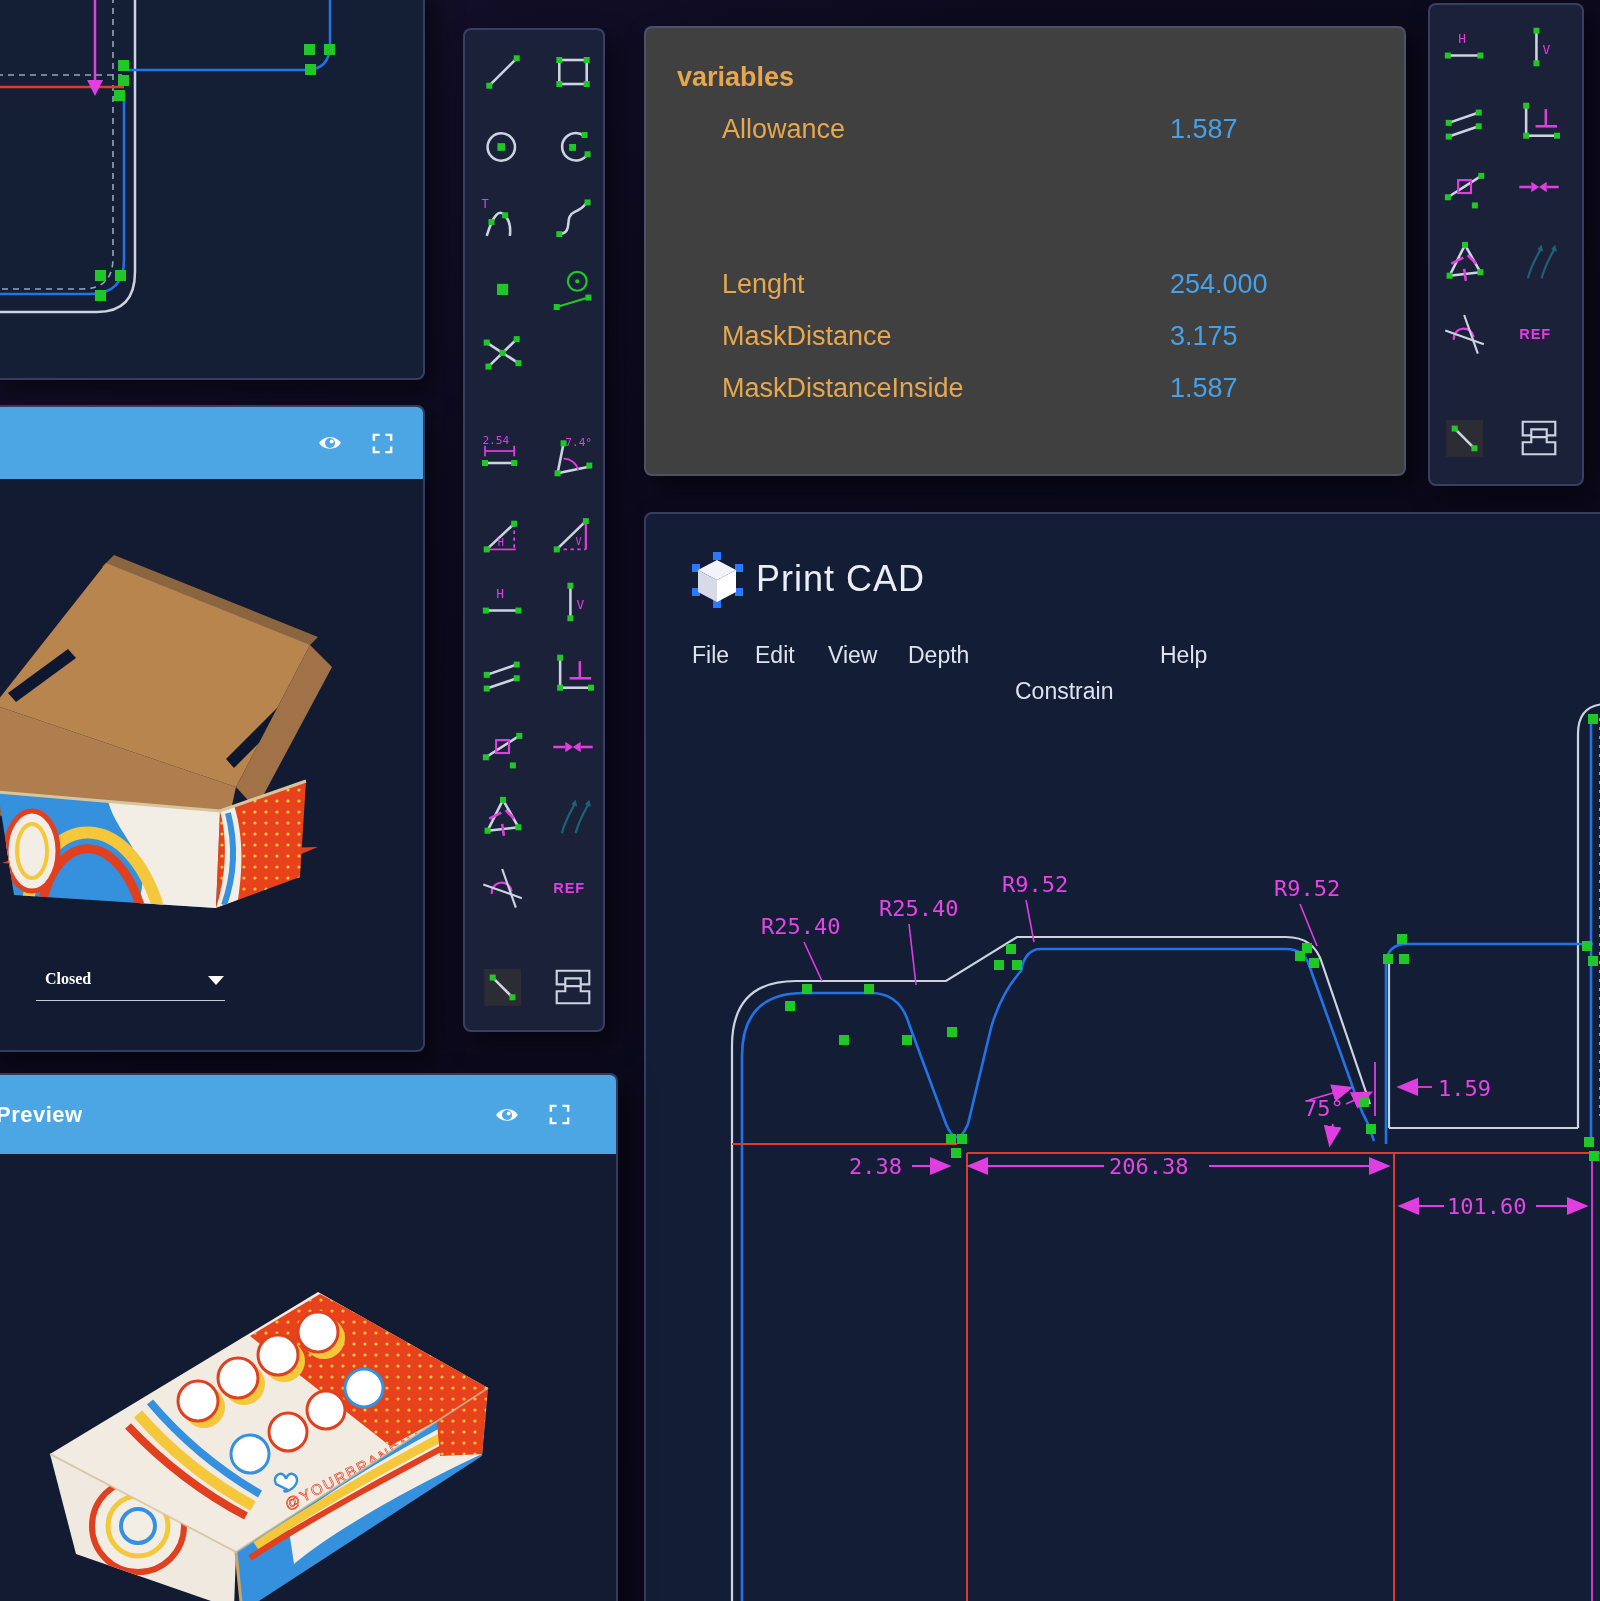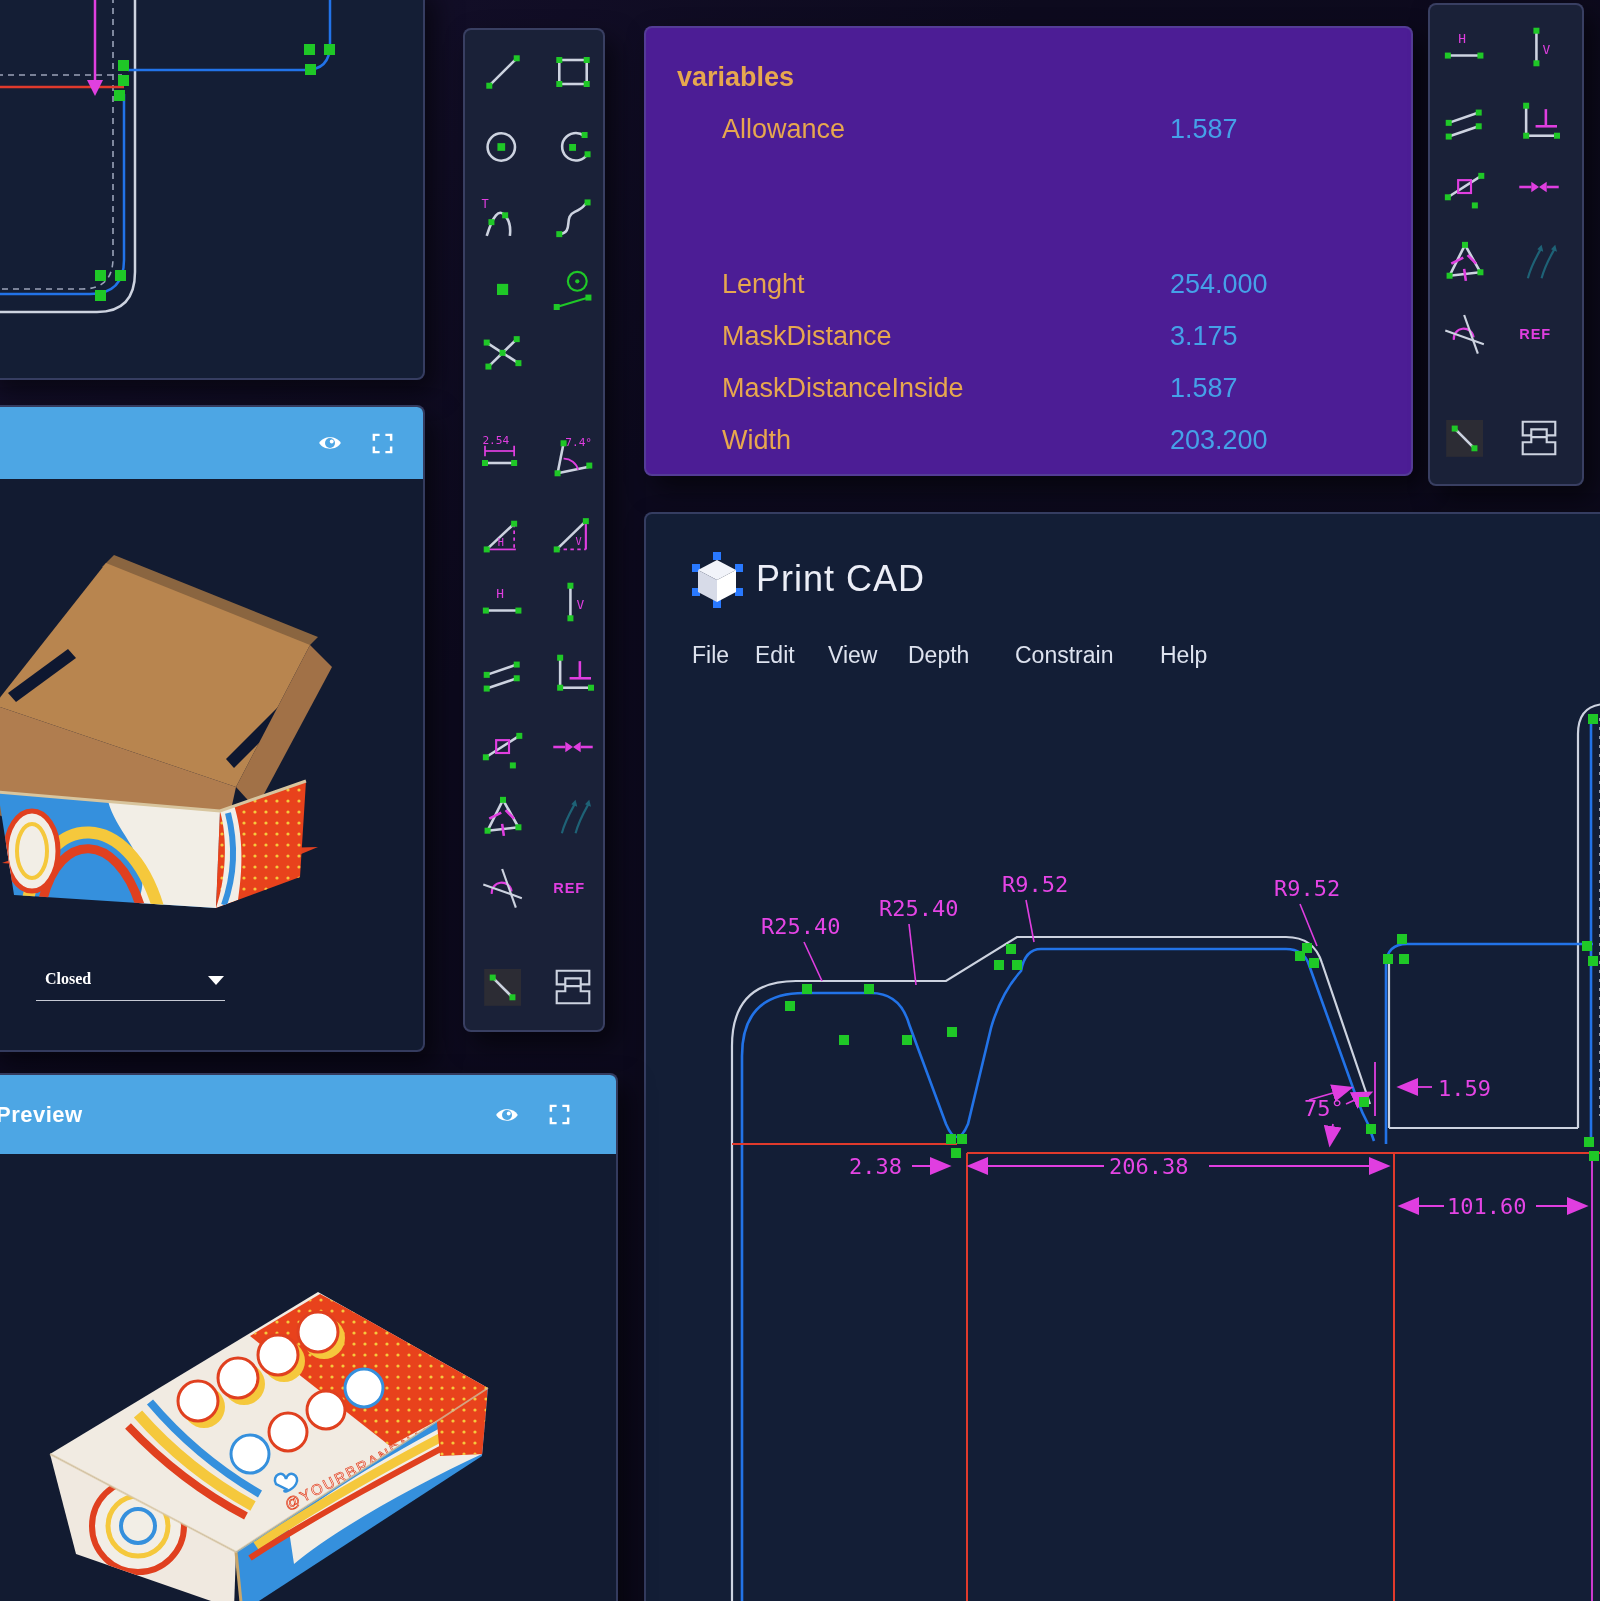--- a/index.html
+++ b/index.html
@@ -419,41 +419,37 @@
         <use href="#ic-construction"></use>
       </svg>
     </div>
   <div class="toolbtn" style="left:108px;top:957px;">
       <svg>
         <use href="#ic-extrude"></use>
       </svg>
     </div>
 </div>
 
-<div class="panel" style="left:644px;top:26px;width:758px;height:446px;background:#4c1d95;padding-left:7px;">
+<div class="panel" style="left:644px;top:26px;width:758px;height:446px;background:#404040;">
   <div class="var-title">variables</div>
   <div class="var-row" style="top:86px">
       <span class="var-name">Allowance</span>
       <span class="var-val">1.587</span>
     </div>
   <div class="var-row" style="top:241px">
       <span class="var-name">Lenght</span>
       <span class="var-val">254.000</span>
     </div>
   <div class="var-row" style="top:293px">
       <span class="var-name">MaskDistance</span>
       <span class="var-val">3.175</span>
     </div>
   <div class="var-row" style="top:345px">
       <span class="var-name">MaskDistanceInside</span>
       <span class="var-val">1.587</span>
-    </div>
-  <div class="var-row" style="top:397px">
-      <span class="var-name">Width</span>
-      <span class="var-val">203.200</span>
     </div>
 </div>
 
 <div class="panel" style="left:1428px;top:3px;width:152px;height:479px;background:#1a2138;">
   <div class="toolbtn" style="left:35px;top:42px;">
       <svg>
         <use href="#ic-h"></use>
       </svg>
     </div>
   <div class="toolbtn" style="left:109px;top:42px;">
@@ -529,21 +525,21 @@
         <polygon points="6,18 25,28 25,50 6,40" fill="#d7dbe8"></polygon>
         <polygon points="44,18 25,28 25,50 44,40" fill="#ffffff"></polygon>
       </g>
     </svg>
   </div>
   <div class="app-title">Print CAD</div>
   <span class="menu-item" style="left:46px;">File</span>
   <span class="menu-item" style="left:109px;">Edit</span>
   <span class="menu-item" style="left:182px;">View</span>
   <span class="menu-item" style="left:262px;">Depth</span>
-  <span class="menu-item" style="left:369px;">Constrain</span>
+  <span class="menu-item" style="left:369px;margin-top:36px;">Constrain</span>
   <span class="menu-item" style="left:514px;">Help</span>
 
   <svg width="958" height="1091" viewBox="644 512 958 1091" style="position:absolute;left:2px;top:2px;">
     <defs>
       <marker id="ahR" markerWidth="12" markerHeight="10" refX="10" refY="5" orient="auto">
         <polygon points="0,0 12,5 0,10" fill="#e03ee0"></polygon>
       </marker>
     </defs>
 
     <path d="M728,1601 V1042 Q728,977 792,977 H942 L1013,933 H1282 Q1310,933 1318,959 L1366,1100" fill="none" stroke="#cdd3e0" stroke-width="2.2"></path>

